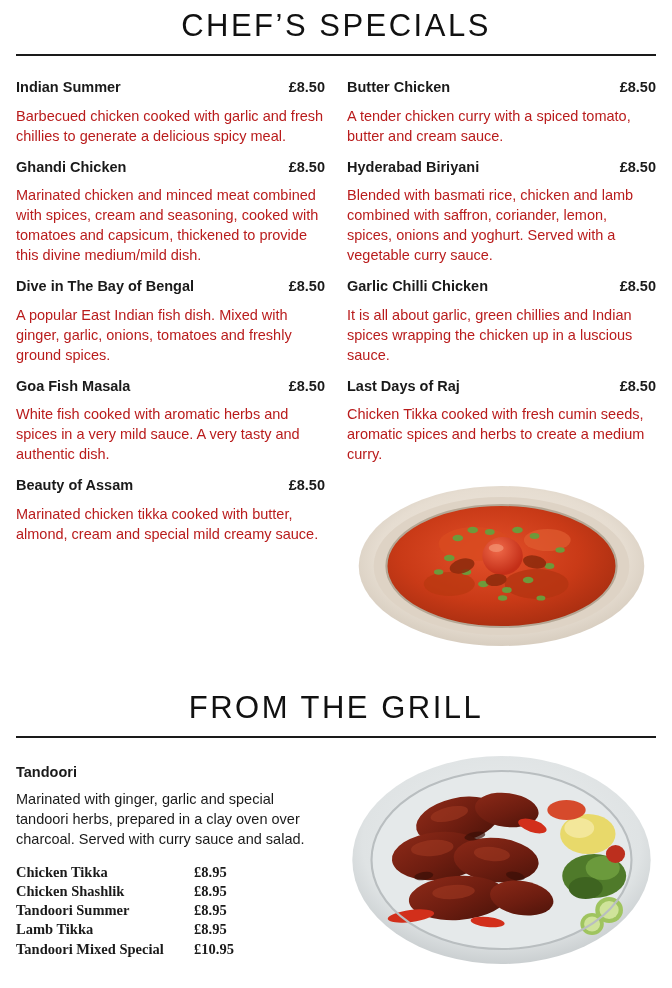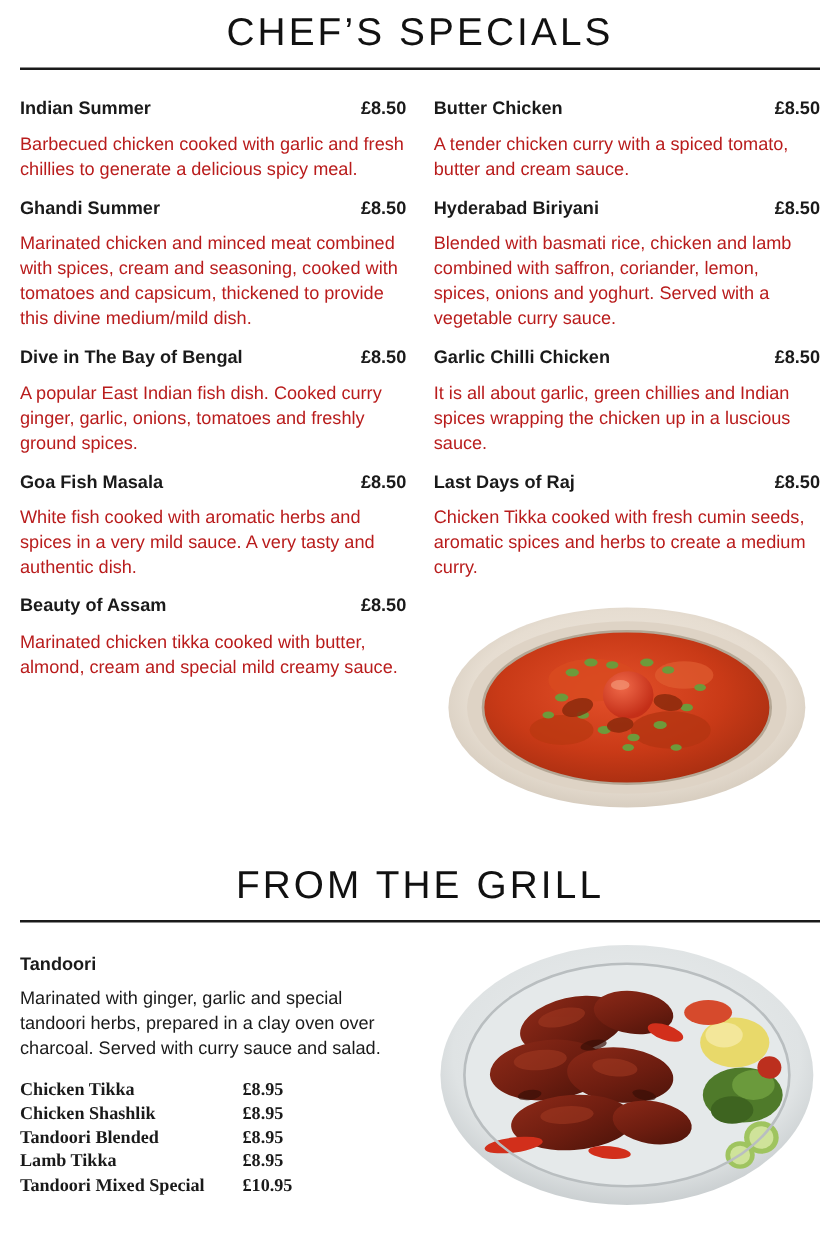--- a/index.html
+++ b/index.html
@@ -135,32 +135,32 @@
         <div class="item">
           <div class="item-head">
             <span class="item-name">Indian Summer</span>
             <span class="item-price">£8.50</span>
           </div>
           <div class="item-desc">Barbecued chicken cooked with garlic and fresh chillies to generate a delicious spicy meal.</div>
         </div>
 
         <div class="item">
           <div class="item-head">
-            <span class="item-name">Ghandi Summer</span>
+            <span class="item-name">Ghandi Chicken</span>
             <span class="item-price">£8.50</span>
           </div>
           <div class="item-desc">Marinated chicken and minced meat combined with spices, cream and seasoning, cooked with tomatoes and capsicum, thickened to provide this divine medium/mild dish.</div>
         </div>
 
         <div class="item">
           <div class="item-head">
             <span class="item-name">Dive in The Bay of Bengal</span>
             <span class="item-price">£8.50</span>
           </div>
-          <div class="item-desc">A popular East Indian fish dish. Cooked curry ginger, garlic, onions, tomatoes and freshly ground spices.</div>
+          <div class="item-desc">A popular East Indian fish dish. Mixed with ginger, garlic, onions, tomatoes and freshly ground spices.</div>
         </div>
 
         <div class="item">
           <div class="item-head">
             <span class="item-name">Goa Fish Masala</span>
             <span class="item-price">£8.50</span>
           </div>
           <div class="item-desc">White fish cooked with aromatic herbs and spices in a very mild sauce. A very tasty and authentic dish.</div>
         </div>
 
@@ -278,21 +278,21 @@
         <div class="price-list">
           <div class="price-row">
             <span class="nm">Chicken Tikka</span>
             <span class="pr">£8.95</span>
           </div>
           <div class="price-row">
             <span class="nm">Chicken Shashlik</span>
             <span class="pr">£8.95</span>
           </div>
           <div class="price-row">
-            <span class="nm">Tandoori Blended</span>
+            <span class="nm">Tandoori Summer</span>
             <span class="pr">£8.95</span>
           </div>
           <div class="price-row">
             <span class="nm">Lamb Tikka</span>
             <span class="pr">£8.95</span>
           </div>
           <div class="price-row">
             <span class="nm">Tandoori Mixed Special</span>
             <span class="pr">£10.95</span>
           </div>

